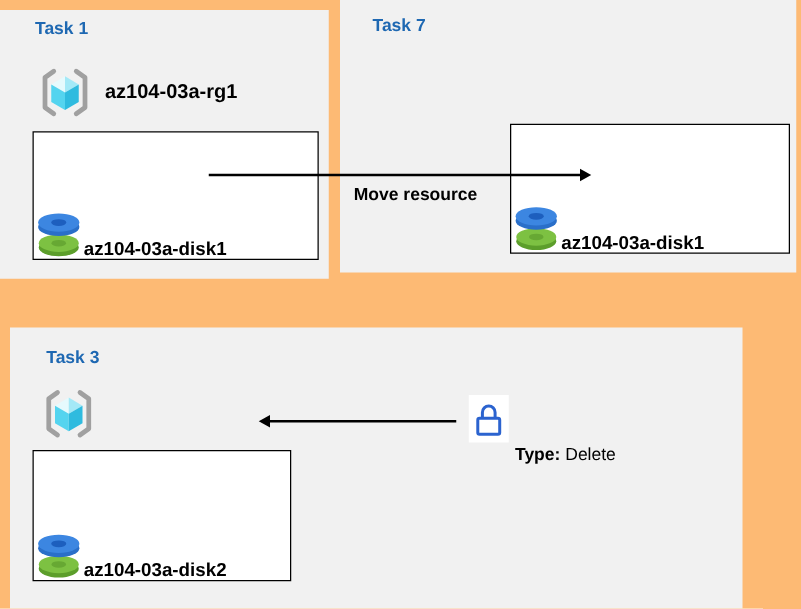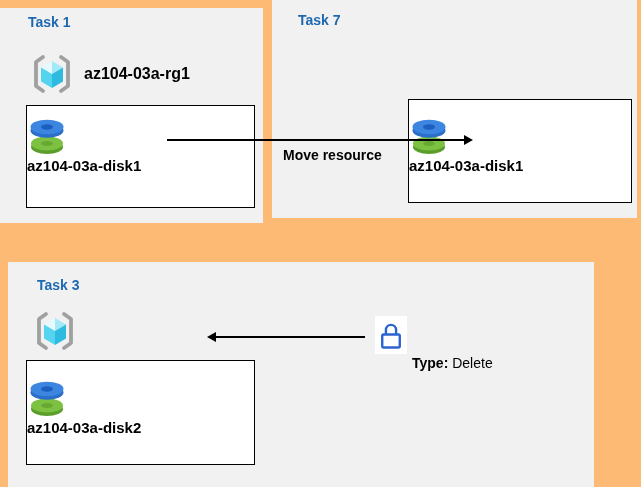--- a/index.html
+++ b/index.html
@@ -22,25 +22,25 @@
   .rg-row {
     position: absolute; z-index: 2;
     display: flex; align-items: center; gap: 10px;
   }
   .rg-icon { width: 44px; height: 40px; display: block; }
   .rg-label { font-weight: 700; font-size: 16px; line-height: 1; color: #000; white-space: nowrap; }
 
   .resource-box {
     position: absolute; z-index: 1;
     background: #ffffff; border: 1.5px solid #000000; box-sizing: border-box;
-    display: flex; flex-direction: column; align-items: flex-start;
+    display: flex; flex-direction: row; align-items: flex-end;
   }
   .box-task1 { left: 26px;  top: 105px; width: 229px; height: 103px; padding-top: 6px; }
   .box-task2 { left: 408px; top: 99px;  width: 224px; height: 104px; padding-top: 12px; }
-  .box-task3 { left: 26px;  top: 360px; width: 229px; height: 105px; padding-top: 13px; }
+  .box-task3 { left: 26px;  top: 360px; width: 207px; height: 105px; padding-top: 13px; }
   .disk-icon { width: 40px; height: 44px; display: block; }
   .disk-label { font-weight: 700; font-size: 15px; line-height: 1; margin-top: 2px; white-space: nowrap; }
 
   .hline { position: absolute; height: 1.6px; background: #000; z-index: 5; }
   .move-line  { left: 167px; top: 139px; width: 297px; }
   .lock-line  { left: 216px; top: 336px; width: 149px; }
   .arrow-head-right {
     position: absolute; z-index: 5; width: 0; height: 0;
     border-left: 9px solid #000;
     border-top: 5.5px solid transparent; border-bottom: 5.5px solid transparent;

